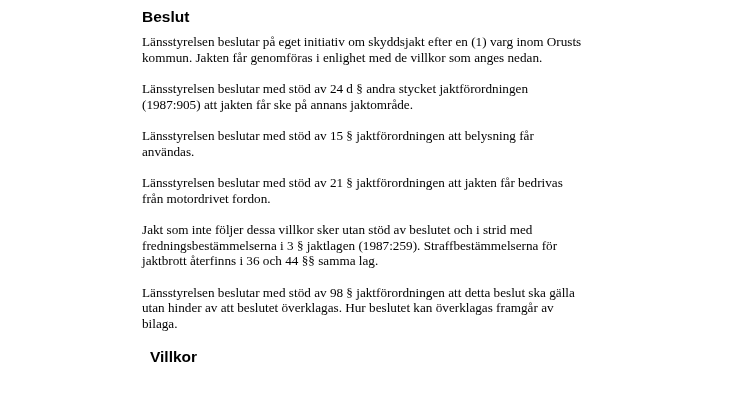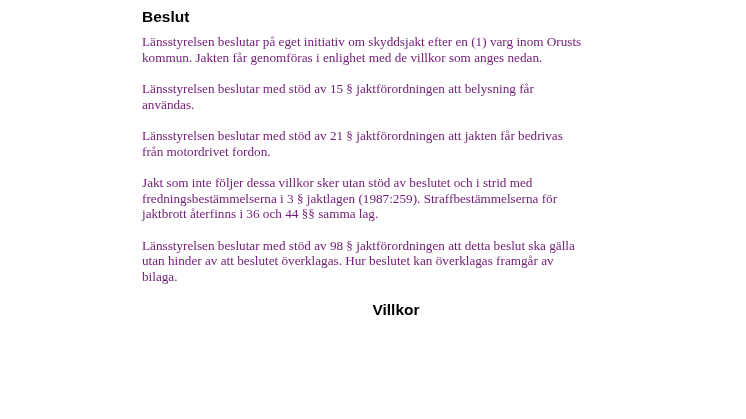--- a/index.html
+++ b/index.html
@@ -29,40 +29,41 @@
     font-weight: bold;
     font-size: 15.5px;
     line-height: 19px;
     color: #000000;
     margin: 0 0 8px 0;
   }
   .para {
     font-family: "Liberation Serif", serif;
     font-size: 13.2px;
     line-height: 15.5px;
-    color: #701a75;
+    color: #000000;
     margin: 0 0 16px 0;
     white-space: pre-line;
   }
   .heading-bottom {
     margin: 4px 0 0 8px;
-    text-align: center;
   }
 </style>
 </head>
 <body>
 
 <div class="page">
   <div class="content">
     <h1 class="heading">Beslut</h1>
 
     <p class="para">Länsstyrelsen beslutar på eget initiativ om skyddsjakt efter en (1) varg inom Orusts
 kommun. Jakten får genomföras i enlighet med de villkor som anges nedan.</p>
 
 
+    <p class="para">Länsstyrelsen beslutar med stöd av 24 d § andra stycket jaktförordningen
+(1987:905) att jakten får ske på annans jaktområde.</p>
 
     <p class="para">Länsstyrelsen beslutar med stöd av 15 § jaktförordningen att belysning får
 användas.</p>
 
     <p class="para">Länsstyrelsen beslutar med stöd av 21 § jaktförordningen att jakten får bedrivas
 från motordrivet fordon.</p>
 
     <p class="para">Jakt som inte följer dessa villkor sker utan stöd av beslutet och i strid med
 fredningsbestämmelserna i 3 § jaktlagen (1987:259). Straffbestämmelserna för
 jaktbrott återfinns i 36 och 44 §§ samma lag.</p>

